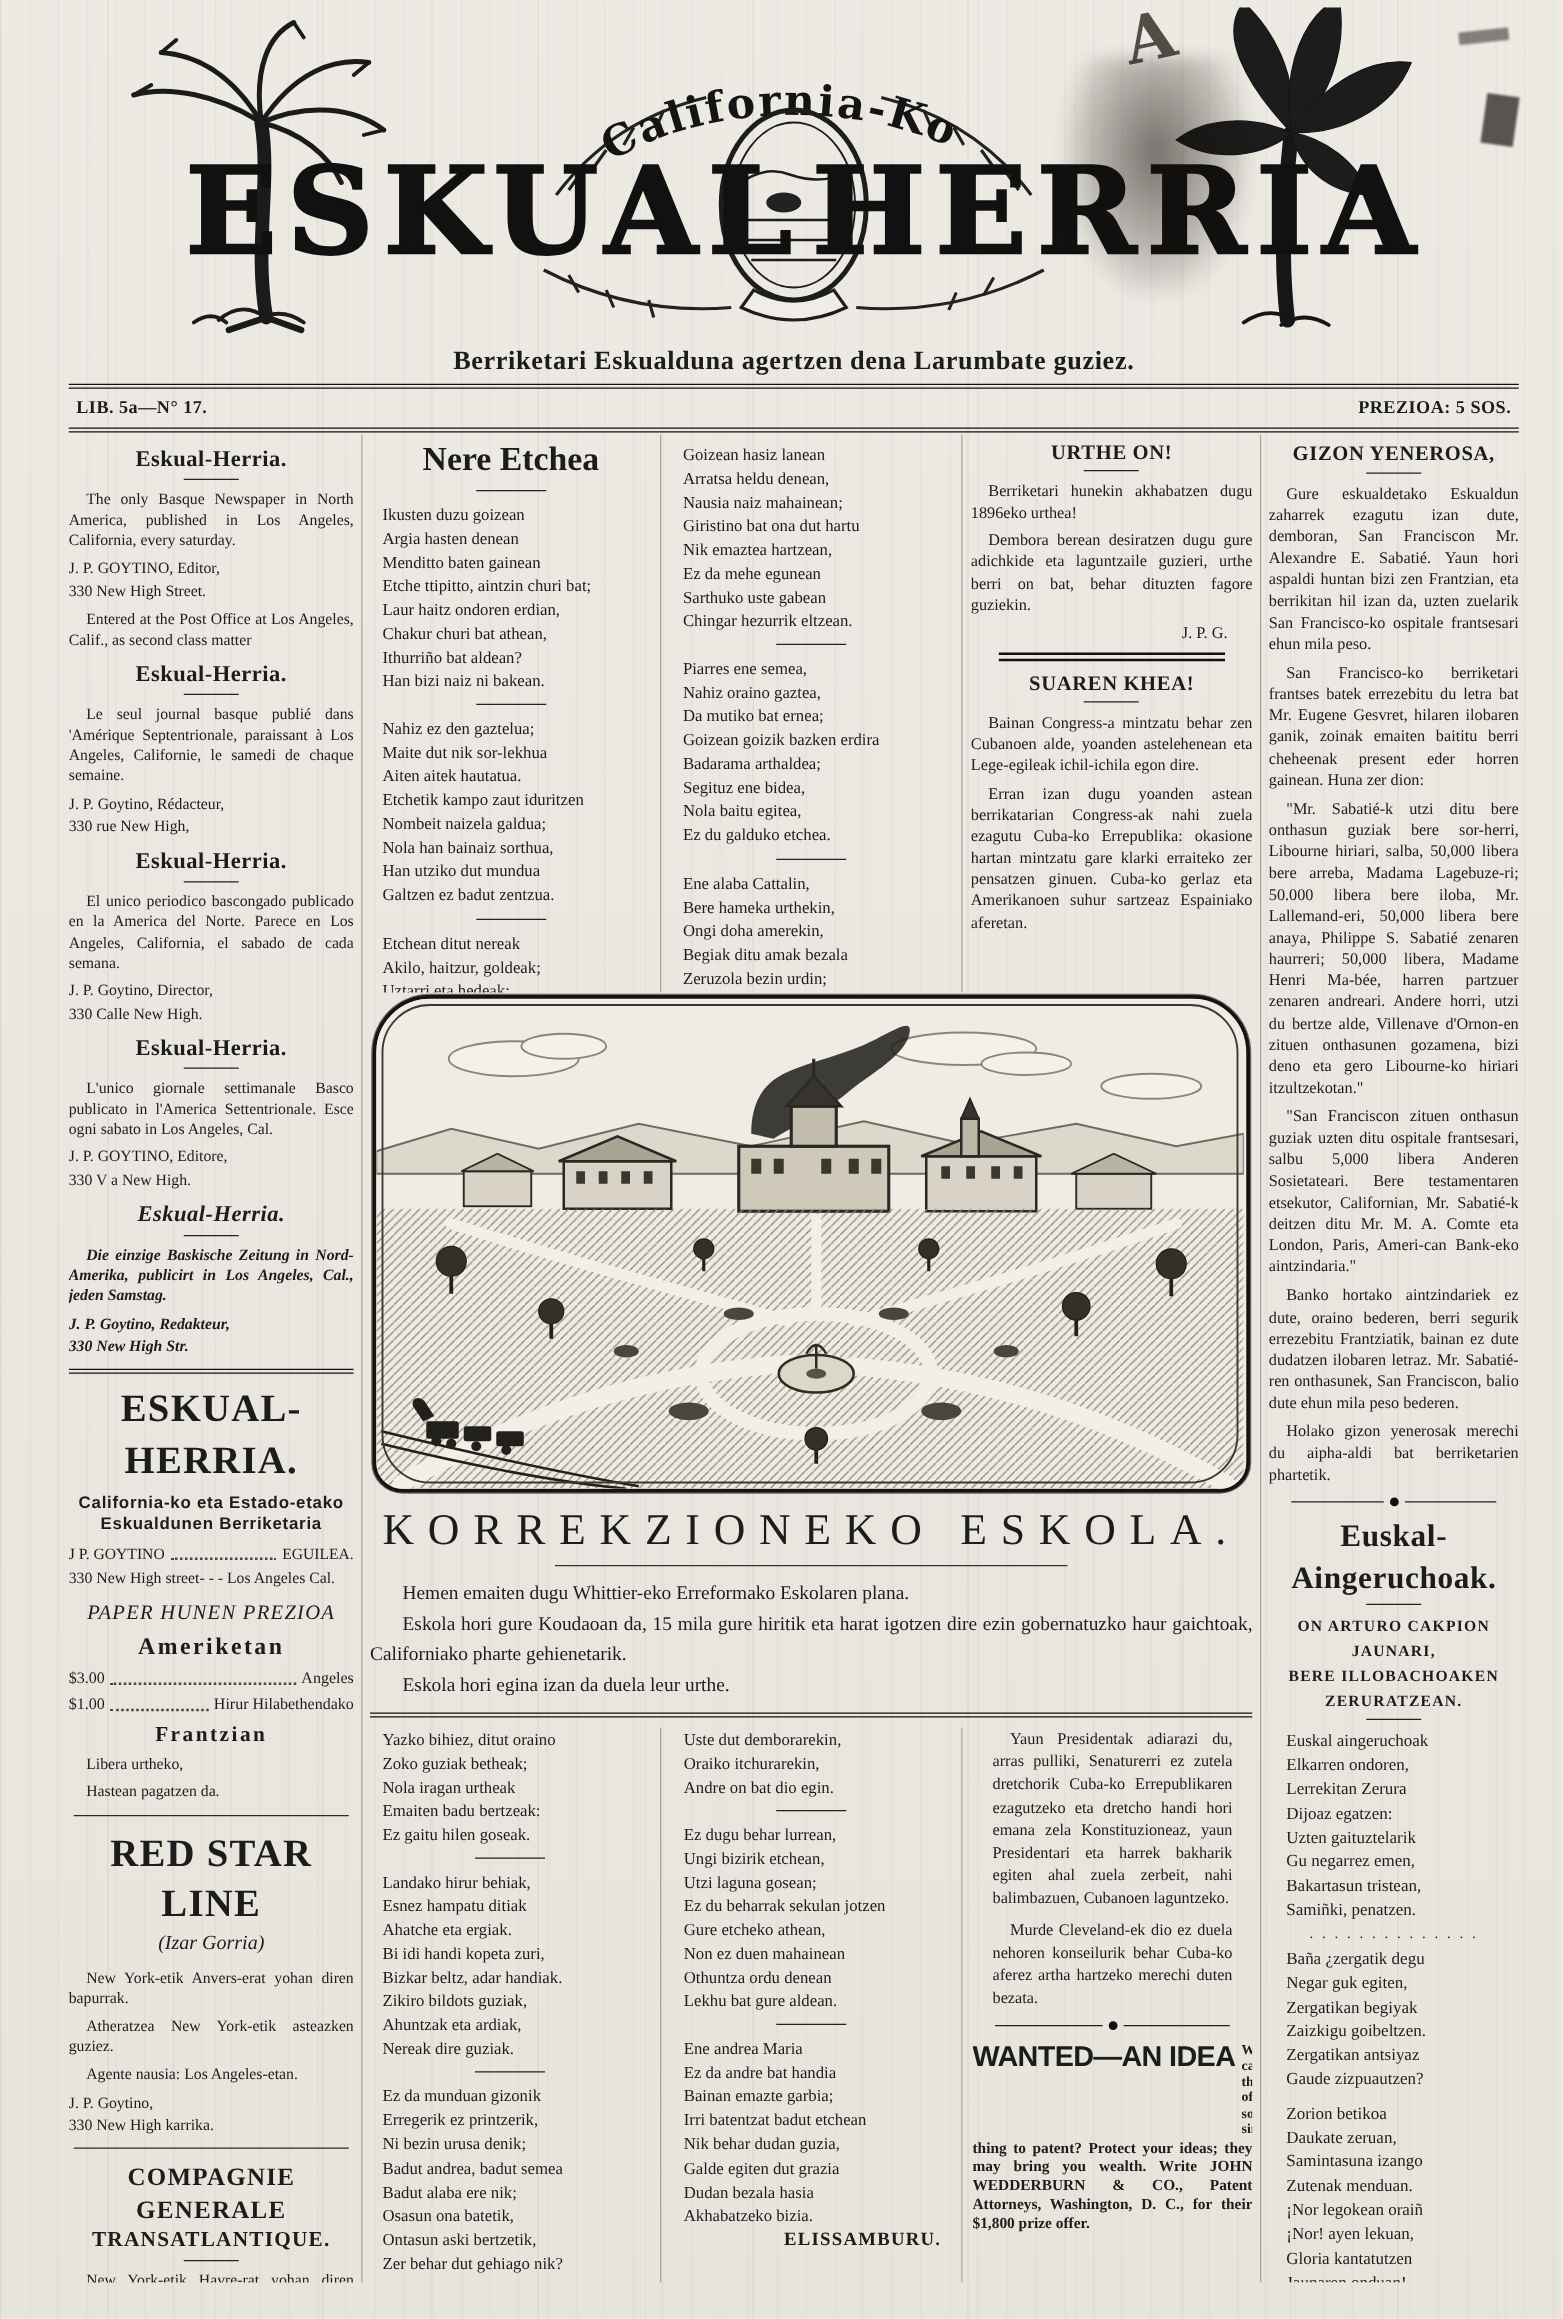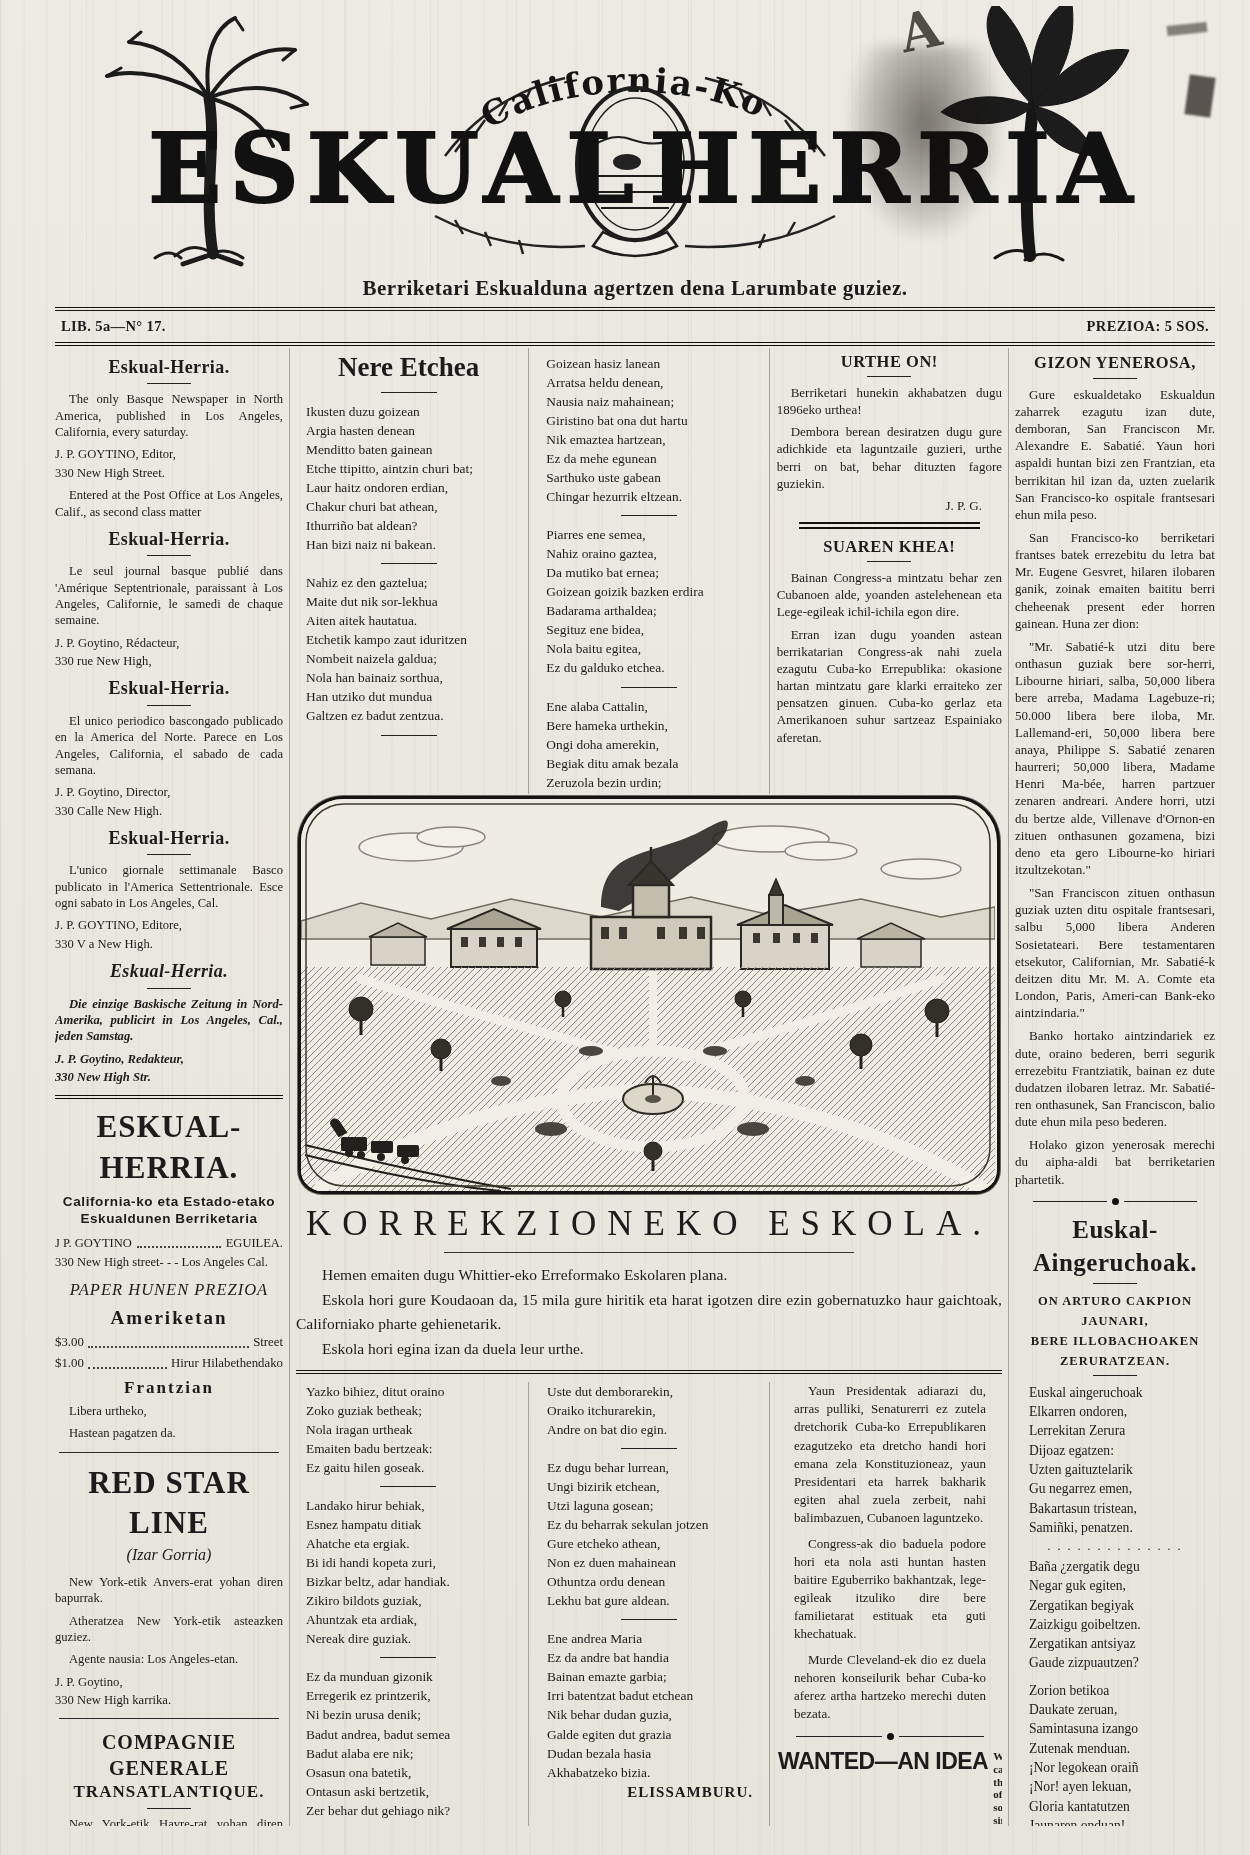--- a/index.html
+++ b/index.html
@@ -228,21 +228,21 @@
         <span>J P. GOYTINO</span>
         <span class="leader"></span>
         <span>EGUILEA.</span>
       </div>
       <p style="text-indent:0;margin-top:3px">330 New High street- - - Los Angeles Cal.</p>
       <div class="pricehead">PAPER HUNEN PREZIOA</div>
       <div class="amerik">Ameriketan</div>
       <div class="prow">
         <span>$3.00</span>
         <span class="leader"></span>
-        <span>Street</span>
+        <span>Angeles</span>
       </div>
       <div class="prow">
         <span>$1.00</span>
         <span class="leader"></span>
         <span>Hirur Hilabethendako</span>
       </div>
       <div class="amerik" style="font-size:17px">Frantzian</div>
       <p class="frline1">Libera urtheko,</p>
       <p class="frline2">Hastean pagatzen da.</p>
 
@@ -281,20 +281,23 @@
           <div class="srule"></div>
           <div class="stanza">Nahiz ez den gaztelua;
 Maite dut nik sor-lekhua
 Aiten aitek hautatua.
 Etchetik kampo zaut iduritzen
 Nombeit naizela galdua;
 Nola han bainaiz sorthua,
 Han utziko dut mundua
 Galtzen ez badut zentzua.</div>
           <div class="srule"></div>
+          <div class="stanza">Etchean ditut nereak
+Akilo, haitzur, goldeak;
+Uztarri eta hedeak;</div>
         </div>
         <div class="vr"></div>
         <div class="pcol">
           <div class="stanza" style="margin-top:6px">Goizean hasiz lanean
 Arratsa heldu denean,
 Nausia naiz mahainean;
 Giristino bat ona dut hartu
 Nik emaztea hartzean,
 Ez da mehe egunean
 Sarthuko uste gabean
@@ -501,21 +504,20 @@
 Irri batentzat badut etchean
 Nik behar dudan guzia,
 Galde egiten dut grazia
 Dudan bezala hasia
 Akhabatzeko bizia.</div>
           <div class="elissa">ELISSAMBURU.</div>
         </div>
         <div class="vr"></div>
         <div class="bcol">
           <p class="art">Yaun Presidentak adiarazi du, arras pulliki, Senaturerri ez zutela dretchorik Cuba-ko Errepublikaren ezagutzeko eta dretcho handi hori emana zela Konstituzioneaz, yaun Presidentari eta harrek bakharik egiten ahal zuela zerbeit, nahi balimbazuen, Cubanoen laguntzeko.</p>
-          <p class="art">Congress-ak dio baduela podore hori eta nola asti huntan hasten baitire Eguberriko bakhantzak, lege-egileak itzuliko dire bere familietarat estituak eta guti khechatuak.</p>
           <p class="art">Murde Cleveland-ek dio ez duela nehoren konseilurik behar Cuba-ko aferez artha hartzeko merechi duten bezata.</p>
           <div class="addiv">
             <span class="l"></span>
               <span class="d"></span>
               <span class="l"></span>
           </div>
           <div class="wanted">
             <div class="wanted-head">
               <span class="wanted-lead">WANTED—AN IDEA</span>
               <span class="wanted-side">Who can think

